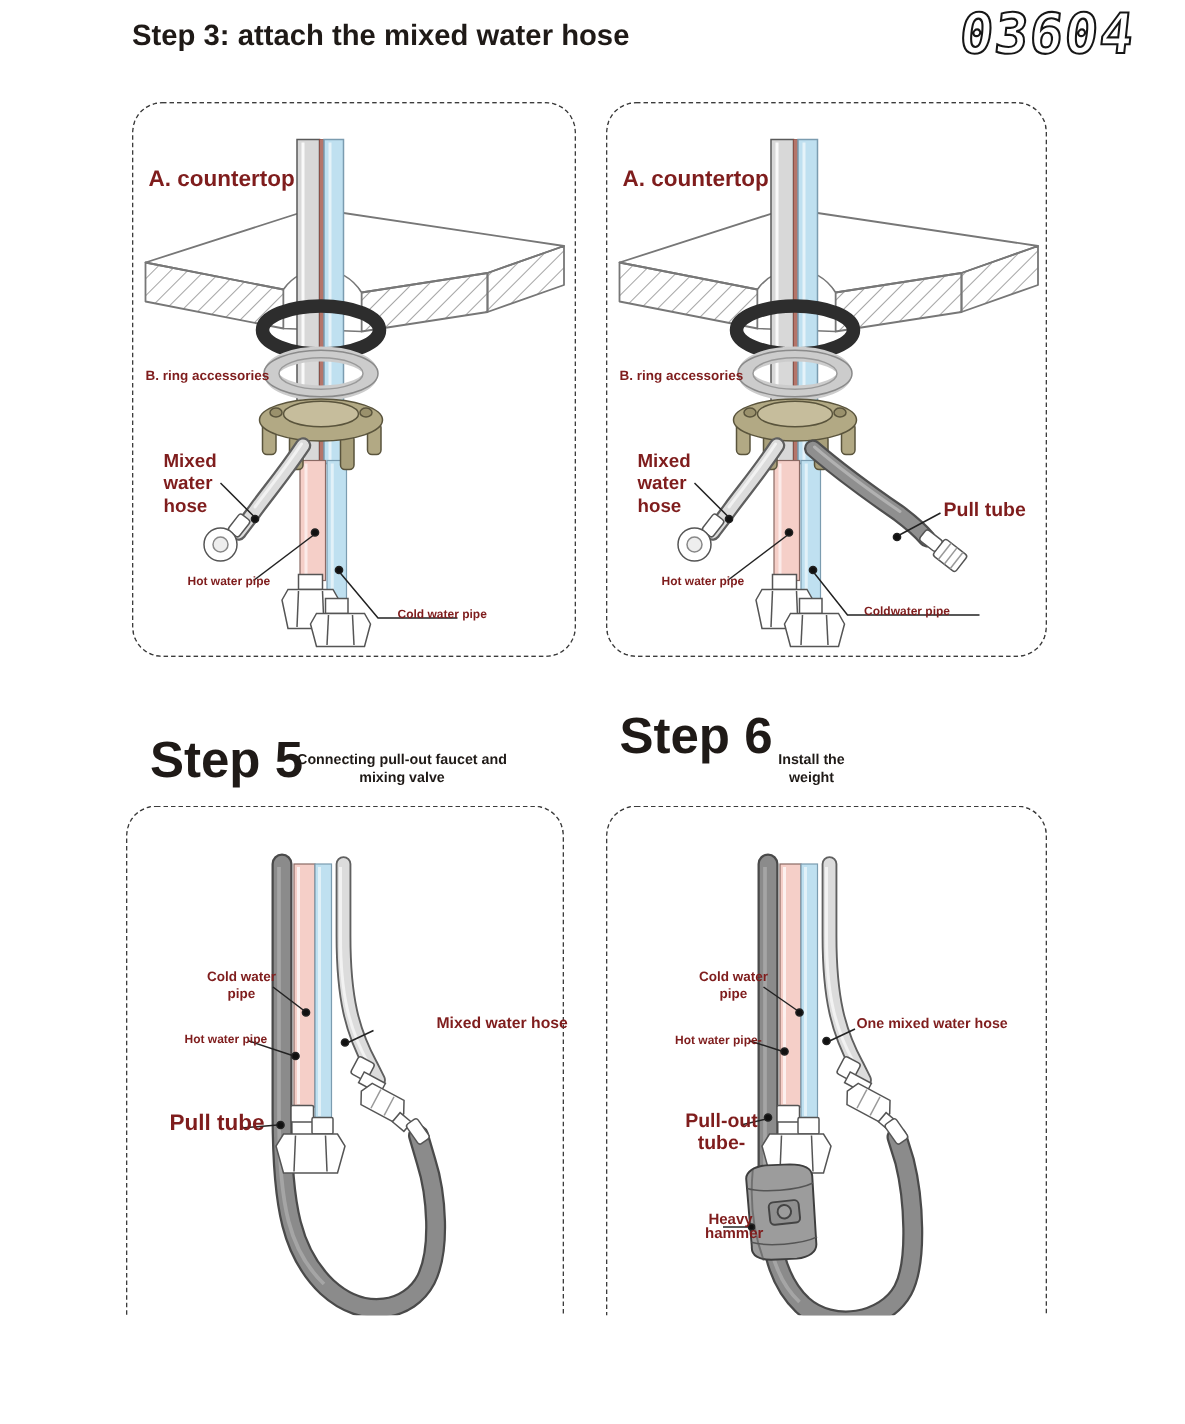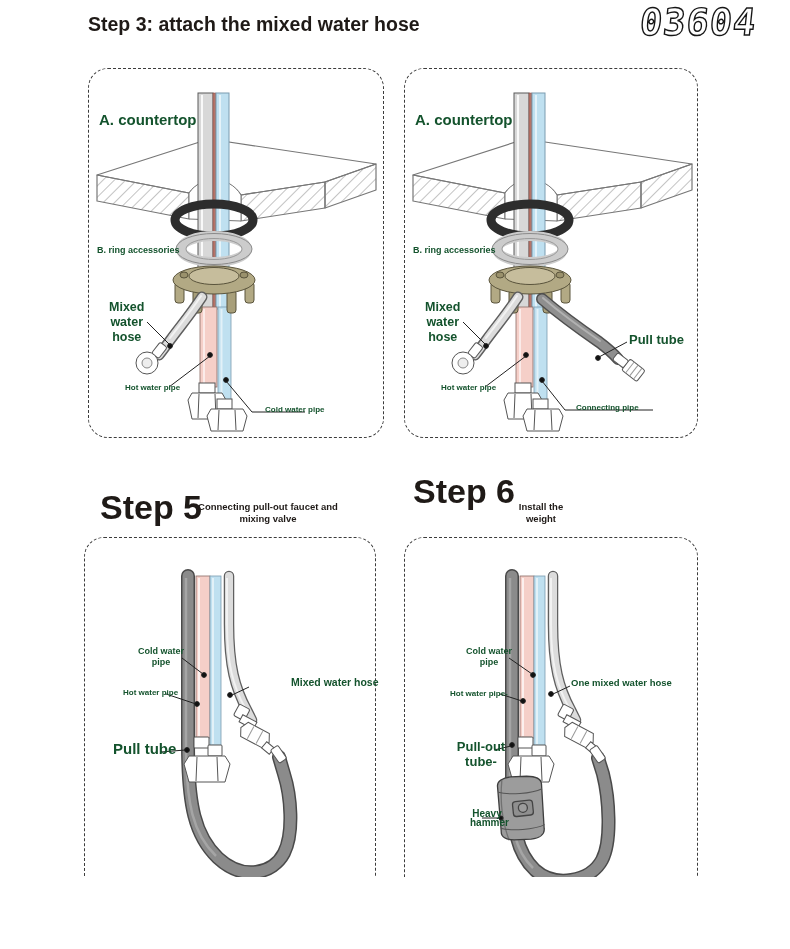--- a/index.html
+++ b/index.html
@@ -1,22 +1,22 @@
 <!DOCTYPE html>
 <html><head>
 <meta charset="utf-8">
 <style>
   html,body{margin:0;padding:0;background:#ffffff;}
   #page{position:relative;width:790px;height:877px;background:#fff;overflow:hidden;
         font-family:"Liberation Sans", sans-serif;color:#1c1c1c;border-radius:24px;}
   .title{position:absolute;font-weight:700;color:#1f1a17;}
   .panel{position:absolute;border:1.6px dashed #3c3c3c;border-radius:20px;background:#fff;}
   .panel svg{position:absolute;left:0;top:0;}
-  .lbl{position:absolute;font-weight:700;color:#14532d;white-space:nowrap;}
-  .lbl .ln{display:block;text-align:center;}
+  .lbl{position:absolute;font-weight:700;color:#7f1d1d;white-space:nowrap;}
+  .lbl .ln{display:block;}
   .center{text-align:center;}
   .watermark{
     position:absolute;left:640px;top:1px;z-index:9;
     font-family:"DejaVu Sans Mono", monospace;
     font-size:37px;font-weight:700;letter-spacing:1px;
     color:rgba(255,255,255,0.12);
     -webkit-text-stroke:1.4px #161616;
     text-shadow:0 0 0 rgba(0,0,0,0);
     transform:skewX(-6deg);
   }
@@ -216,21 +216,21 @@
       </g>
     </svg>
     <div class="lbl" style="left:10px;top:42px;font-size:15px;">A. countertop</div>
     <div class="lbl" style="left:8px;top:176px;font-size:9px;">B. ring accessories</div>
     <div class="lbl" style="left:20px;top:231px;font-size:12.5px;line-height:15px;">
       <span class="ln">Mixed</span>
       <span class="ln">water</span>
       <span class="ln">hose</span>
     </div>
     <div class="lbl" style="left:36px;top:314px;font-size:8px;">Hot water pipe</div>
-    <div class="lbl" style="left:171px;top:334px;font-size:8px;">Connecting pipe</div>
+    <div class="lbl" style="left:171px;top:334px;font-size:8px;">Coldwater pipe</div>
     <div class="lbl" style="left:224px;top:263px;font-size:13px;">Pull tube</div>
   </div>
 
   <div class="panel" style="left:84px;top:537px;width:290px;height:368px;">
     <svg width="290" height="368" viewBox="0 0 290 368">
 
       <g>
         <path d="M103,38 L103,205 C103,268 110,298 133,320 C158,343 188,336 199,315 C209,295 206,258 199,236 L194,219" fill="none" stroke="#4a4a4a" stroke-width="14" stroke-linecap="round"></path>
         <path d="M103,38 L103,205 C103,268 110,298 133,320 C158,343 188,336 199,315 C209,295 206,258 199,236 L194,219" fill="none" stroke="#8b8b8b" stroke-width="11" stroke-linecap="round"></path>
         <path d="M101,40 L101,205 C101,266 108,296 131,318" fill="none" stroke="#ababab" stroke-width="2.5" opacity="0.8"></path>

